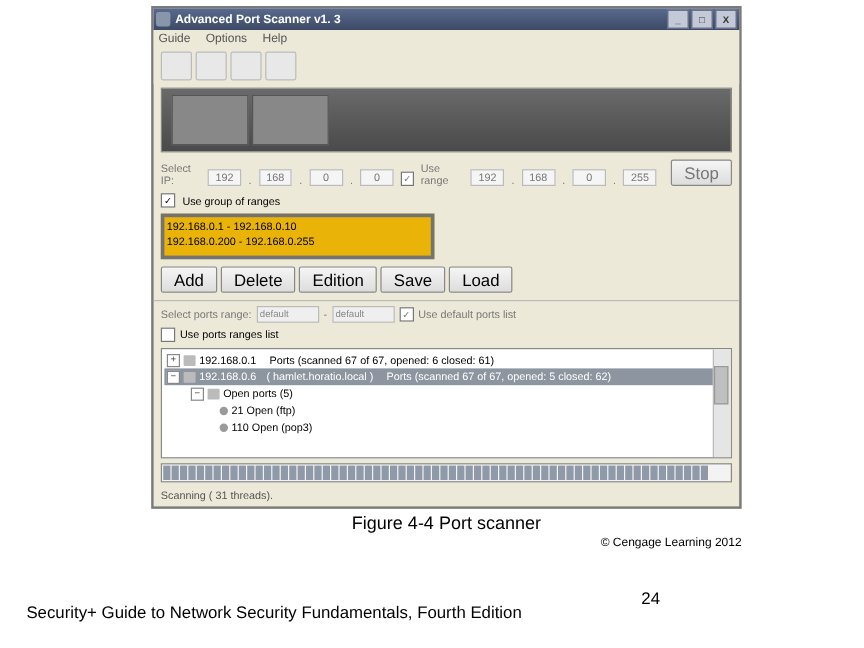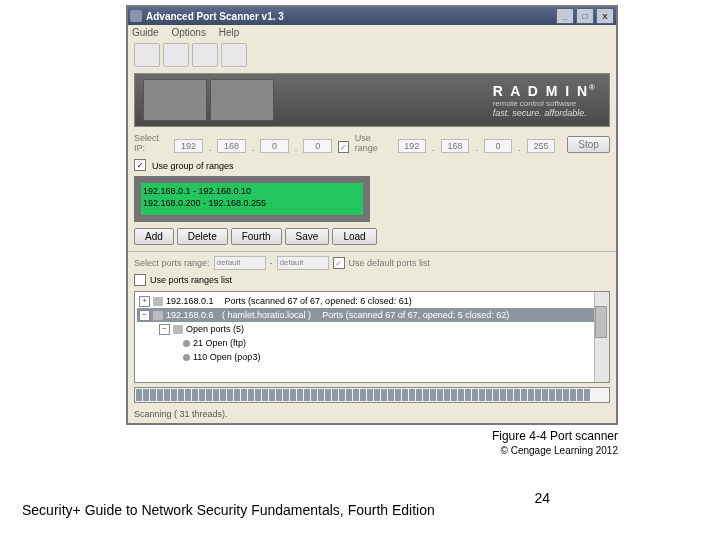--- a/index.html
+++ b/index.html
@@ -18,39 +18,39 @@
 .banner .pics{margin-left:8px;display:flex;gap:3px}
 .banner .pic{width:62px;height:40px;background:#888;border:1px solid #555}
 .banner .right{margin-left:auto;margin-right:14px;text-align:left}
 .banner .bname{font-size:14px;letter-spacing:2px;font-weight:bold}
 .banner .bsub{font-size:8px;color:#ccc}
 .banner .btag{font-size:9px;color:#ddd;font-style:italic}
 .formrow{padding:3px 6px;display:flex;align-items:flex-end;gap:6px;font-size:9px;color:#777}
 .ipcell{width:32px;height:14px;background:#f5f5f5;border:1px solid #bbb;text-align:center;font-size:9px;padding-top:1px;box-sizing:border-box}
 .cb{width:10px;height:10px;border:1px solid #777;background:#fff;display:inline-flex;align-items:center;justify-content:center;font-size:8px}
 .cb.checked::after{content:"✓";font-size:8px}
-.btn{border:1px solid #888;background:linear-gradient(#f5f5f5,#ddd);padding:2px 10px;font-size:10px;border-radius:2px}
-.listbox{margin:2px 6px;background:#22c55e;border:7px solid #737373;padding:2px;font-size:9px;line-height:12px;width:218px;height:28px;overflow:hidden}
+.btn{border:1px solid #888;background:linear-gradient(#f5f5f5,#ddd);padding:2px 10px;font-size:14px;border-radius:2px}
+.listbox{margin:2px 6px;background:#eab308;border:3px solid #737373;padding:2px;font-size:9px;line-height:12px;width:218px;height:28px;overflow:hidden}
 .btnrow{padding:4px 6px;display:flex;gap:3px}
 .sep{border-top:1px solid #bbb;margin:2px 0}
 .portsel{padding:2px 6px;display:flex;align-items:center;gap:4px;font-size:9px;color:#777}
 .selbox{width:52px;height:14px;border:1px solid #bbb;background:#efefef;font-size:8px;padding:1px 2px;box-sizing:border-box;color:#888}
 .tree{margin:3px 6px;background:#fff;border:1px solid #888;height:92px;position:relative;font-size:9px;padding:2px;box-sizing:border-box;overflow:hidden}
 .tree .vscroll{position:absolute;right:0;top:0;bottom:0;width:14px;background:#e5e5e5;border-left:1px solid #bbb}
 .tree .vthumb{position:absolute;right:2px;top:14px;width:10px;height:30px;background:#bfbfbf;border:1px solid #999}
 .tline{display:flex;align-items:center;gap:3px;padding:0 2px;line-height:14px;white-space:nowrap}
 .tline.selected{background:#8d95a0;color:#fff}
 .picon{width:10px;height:9px;background:#bbb;display:inline-block;border-radius:1px}
 .exp{width:9px;height:9px;border:1px solid #888;display:inline-flex;align-items:center;justify-content:center;font-size:8px;line-height:0;background:#fff;color:#444}
 .indent1{margin-left:20px}.indent2{margin-left:44px}
 .dot{width:7px;height:7px;border-radius:50%;background:#9a9a9a;display:inline-block}
 .progress{margin:4px 6px;height:12px;border:1px solid #888;background:#f3f3f3;display:flex;padding:1px;gap:1px}
 .pseg{width:6px;background:#8f9aa8}
 .status{padding:2px 6px 4px;font-size:9px;color:#555}
-.caption{text-align:right;font-size:12px;margin-top:4px}
+.caption{text-align:center;font-size:15px;margin-top:4px}
 .copyright{text-align:right;font-size:10px;margin-top:2px}
 .footer-book{position:absolute;left:22px;bottom:22px;font-size:14px}
 .footer-page{position:absolute;right:30px;bottom:34px;font-size:14px}
 </style>
 </head>
 <body>
 
 <div class="slide">
   <div class="screenshot-wrap">
     <div class="window">
@@ -74,25 +74,20 @@
         <span class="ticonbtn"></span>
         <span class="ticonbtn"></span>
         <span class="ticonbtn"></span>
         <span class="ticonbtn"></span>
       </div>
 
       <div class="banner">
         <div class="pics">
           <div class="pic"></div>
           <div class="pic"></div>
-        </div>
-        <div class="right">
-          <div><span class="bname">R A D M I N</span><span style="font-size:8px;vertical-align:top">®</span></div>
-          <div class="bsub">remote control software</div>
-          <div class="btag">fast. secure. affordable.</div>
         </div>
       </div>
 
       <div class="formrow">
         <span>Select IP:</span>
         <span class="ipcell">192</span>.
         <span class="ipcell">168</span>.
         <span class="ipcell">0</span>.
         <span class="ipcell">0</span>
         <span class="cb checked"></span>
@@ -111,21 +106,21 @@
       </div>
 
       <div class="listbox">
         <div>192.168.0.1 - 192.168.0.10</div>
         <div>192.168.0.200 - 192.168.0.255</div>
       </div>
 
       <div class="btnrow">
         <span class="btn">Add</span>
         <span class="btn">Delete</span>
-        <span class="btn">Fourth</span>
+        <span class="btn">Edition</span>
         <span class="btn">Save</span>
         <span class="btn">Load</span>
       </div>
 
       <div class="sep"></div>
 
       <div class="portsel">
         <span>Select ports range:</span>
         <span class="selbox">default</span> -
         <span class="selbox">default</span>

